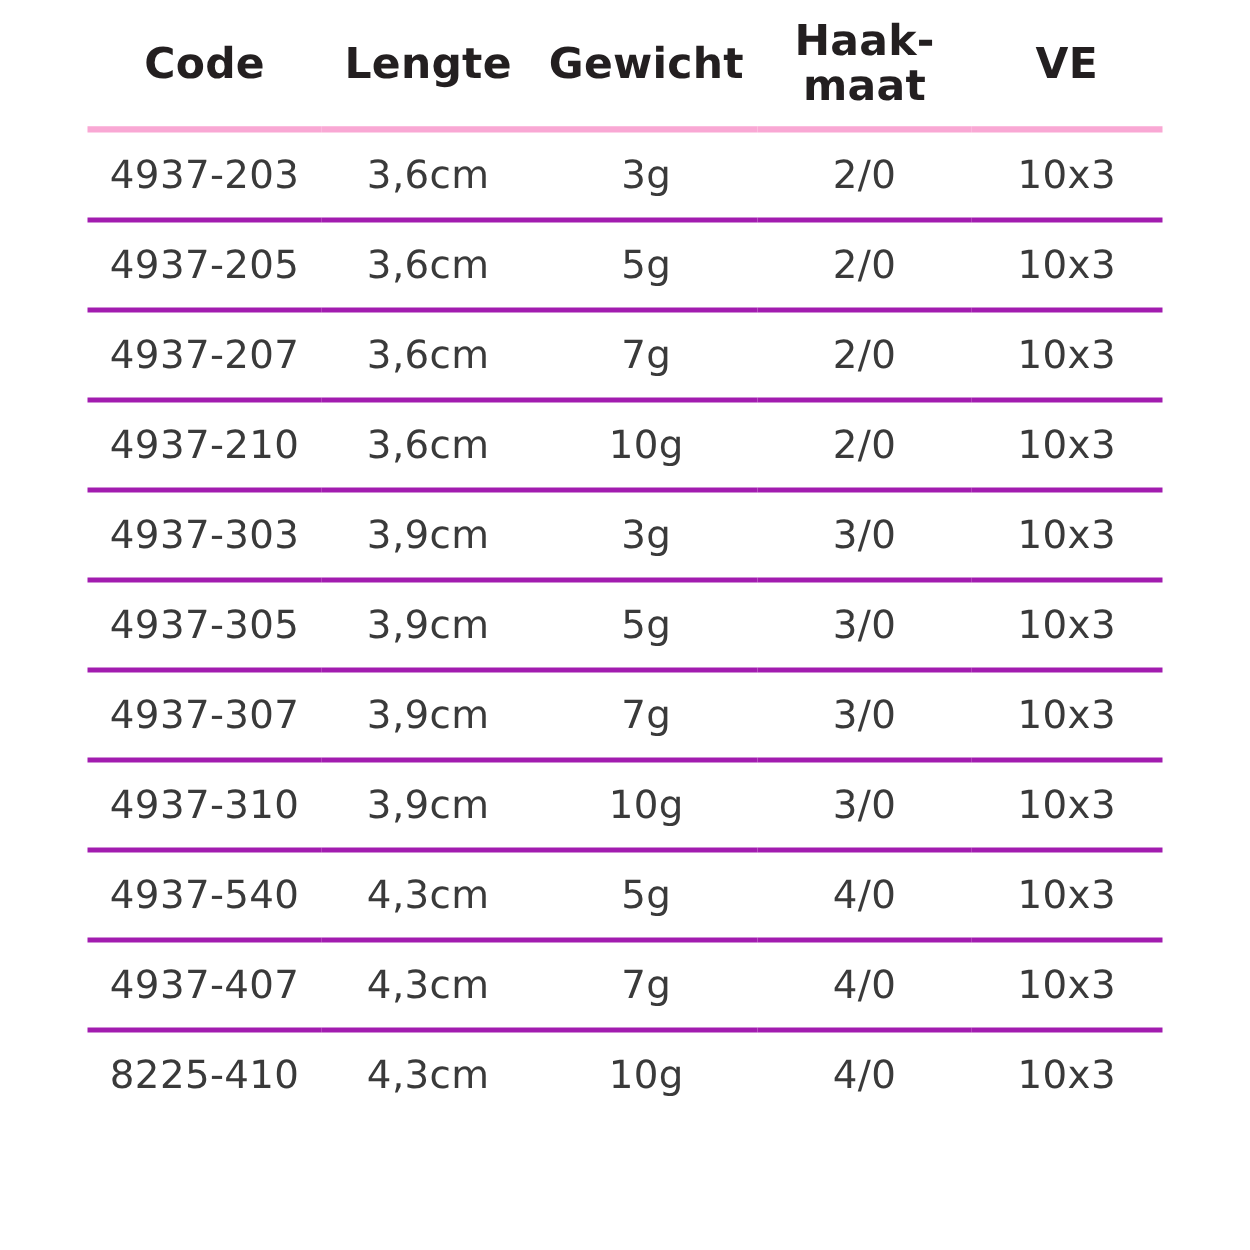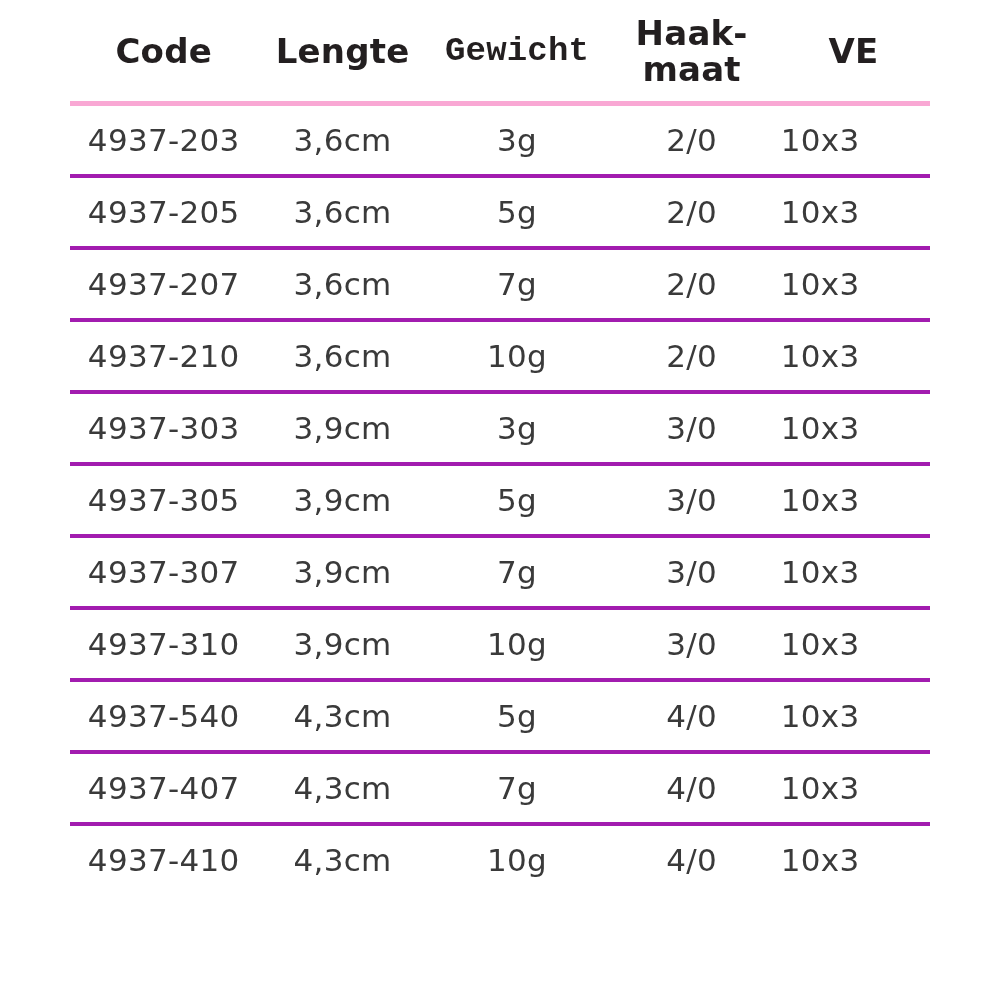--- a/index.html
+++ b/index.html
@@ -48,25 +48,25 @@
   tbody tr {
     border-bottom: 4px solid #a21caf;
   }
   tbody tr:last-child {
     border-bottom: none;
   }
   .col-code   { width: 21%; text-align: center; }
   .col-length { width: 19%; text-align: center; }
   .col-weight { width: 20%; text-align: center; }
   .col-hook   { width: 19%; text-align: center; }
-  .col-ve     { width: 17%; }
+  .col-ve     { width: 17%; text-align: center; }
 
   thead th.col-code   { text-align: center; }
   thead th.col-length { text-align: center; }
-  thead th.col-weight { text-align: center; font-family: Liberation Mono, monospace; }
+  thead th.col-weight { text-align: center; }
   thead th.col-hook   { text-align: center; }
   thead th.col-ve     { text-align: center; }
 
   .hook-head {
     display: block;
     line-height: 1.05;
     word-break: break-word;
   }
 </style>
 </head>
@@ -151,21 +151,21 @@
           <td class="col-ve">10x3</td>
         </tr>
         <tr>
           <td class="col-code">4937-407</td>
           <td class="col-length">4,3cm</td>
           <td class="col-weight">7g</td>
           <td class="col-hook">4/0</td>
           <td class="col-ve">10x3</td>
         </tr>
         <tr>
-          <td class="col-code">4937-410</td>
+          <td class="col-code">8225-410</td>
           <td class="col-length">4,3cm</td>
           <td class="col-weight">10g</td>
           <td class="col-hook">4/0</td>
           <td class="col-ve">10x3</td>
         </tr>
       </tbody>
   </table>
 </div>
 
 </body></html>

